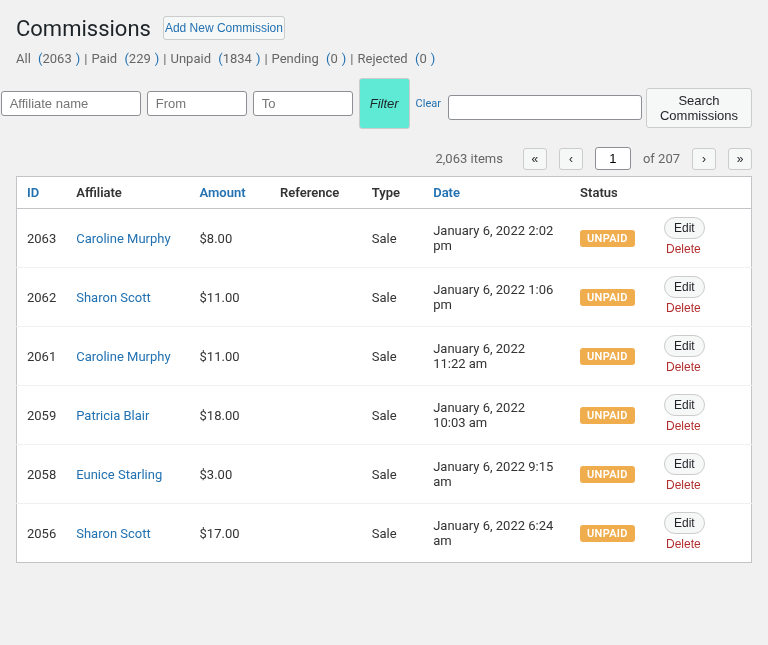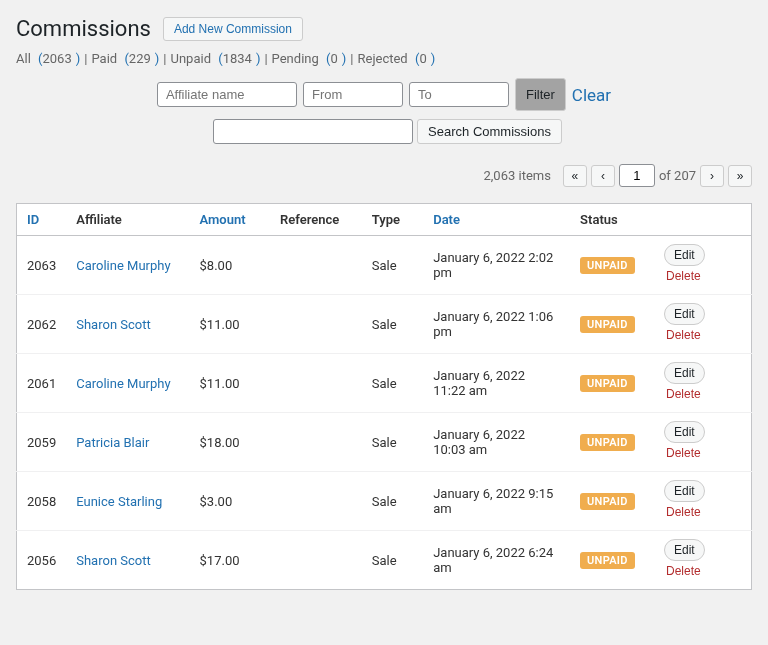--- a/index.html
+++ b/index.html
@@ -5,57 +5,56 @@
     * { box-sizing: border-box; margin: 0; padding: 0; }
     body {
       font-family: -apple-system, BlinkMacSystemFont, "Segoe UI", Roboto, sans-serif;
       font-size: 13px;
       background: #f1f1f1;
       color: #333;
       padding: 16px;
     }
     .page-header {
       display: flex;
-      align-items: flex-end;
+      align-items: flex-start;
       gap: 12px;
       margin-bottom: 10px;
     }
     .page-title {
       font-size: 22px;
       font-weight: 400;
       color: #1d2327;
     }
     .add-new-btn {
       background: #f6f7f7;
       border: 1px solid #ccc;
       border-radius: 3px;
-      padding: 4px 10px;
+      padding: 4px 1px;
       font-size: 12px;
       cursor: pointer;
       color: #2271b1;
       text-decoration: none;
     }
     .filter-links {
       display: flex;
       gap: 0;
       margin-bottom: 12px;
       font-size: 13px;
     }
     .filter-links a {
       color: #2271b1;
       text-decoration: none;
       margin-right: 4px;
     }
     .filter-links span { color: #666; margin-right: 4px; }
     .top-bar {
       display: flex;
-      justify-content: center;
+      justify-content: flex-end;
       align-items: center;
-      margin-bottom: 20px;
-      flex-direction: column;
+      margin-bottom: 10px;
     }
     .search-box {
       display: flex;
       gap: 4px;
       align-items: center;
       padding-left: 7px;
     }
     .search-input {
       border: 1px solid #8c8f94;
       border-radius: 3px;
@@ -84,39 +83,40 @@
       border-radius: 3px;
       padding: 4px 8px;
       font-size: 13px;
       background: #fff;
       color: #999;
     }
     .filter-input.affiliate { width: 140px; }
     .filter-input.from { width: 100px; }
     .filter-input.to { width: 100px; }
     .filter-btn {
-      background: #a3a3a3;
-      border: 1px solid #ccc;
-      border-radius: 3px;
-      padding: 8px 10px;
-      font-size: 13px;
-      cursor: pointer;
-      color: #1d2327;
+      background: #5eead4;
+      border: 1px solid #ccc;
+      border-radius: 3px;
+      padding: 17px 10px;
+      font-size: 13px;
+      cursor: pointer;
+      color: #1d2327;
+      font-style: italic;
     }
     .clear-link {
       color: #2271b1;
       text-decoration: none;
-      font-size: 17px;
+      font-size: 11px;
     }
     .pagination-bar {
       display: flex;
       align-items: center;
       justify-content: flex-end;
-      gap: 4px;
-      margin-bottom: 16px;
+      gap: 12px;
+      margin-bottom: 6px;
       font-size: 13px;
       color: #666;
     }
     .pagination-bar .items-count { margin-right: 8px; }
     .pag-btn {
       background: #f6f7f7;
       border: 1px solid #ccc;
       border-radius: 3px;
       padding: 3px 7px;
       font-size: 12px;

